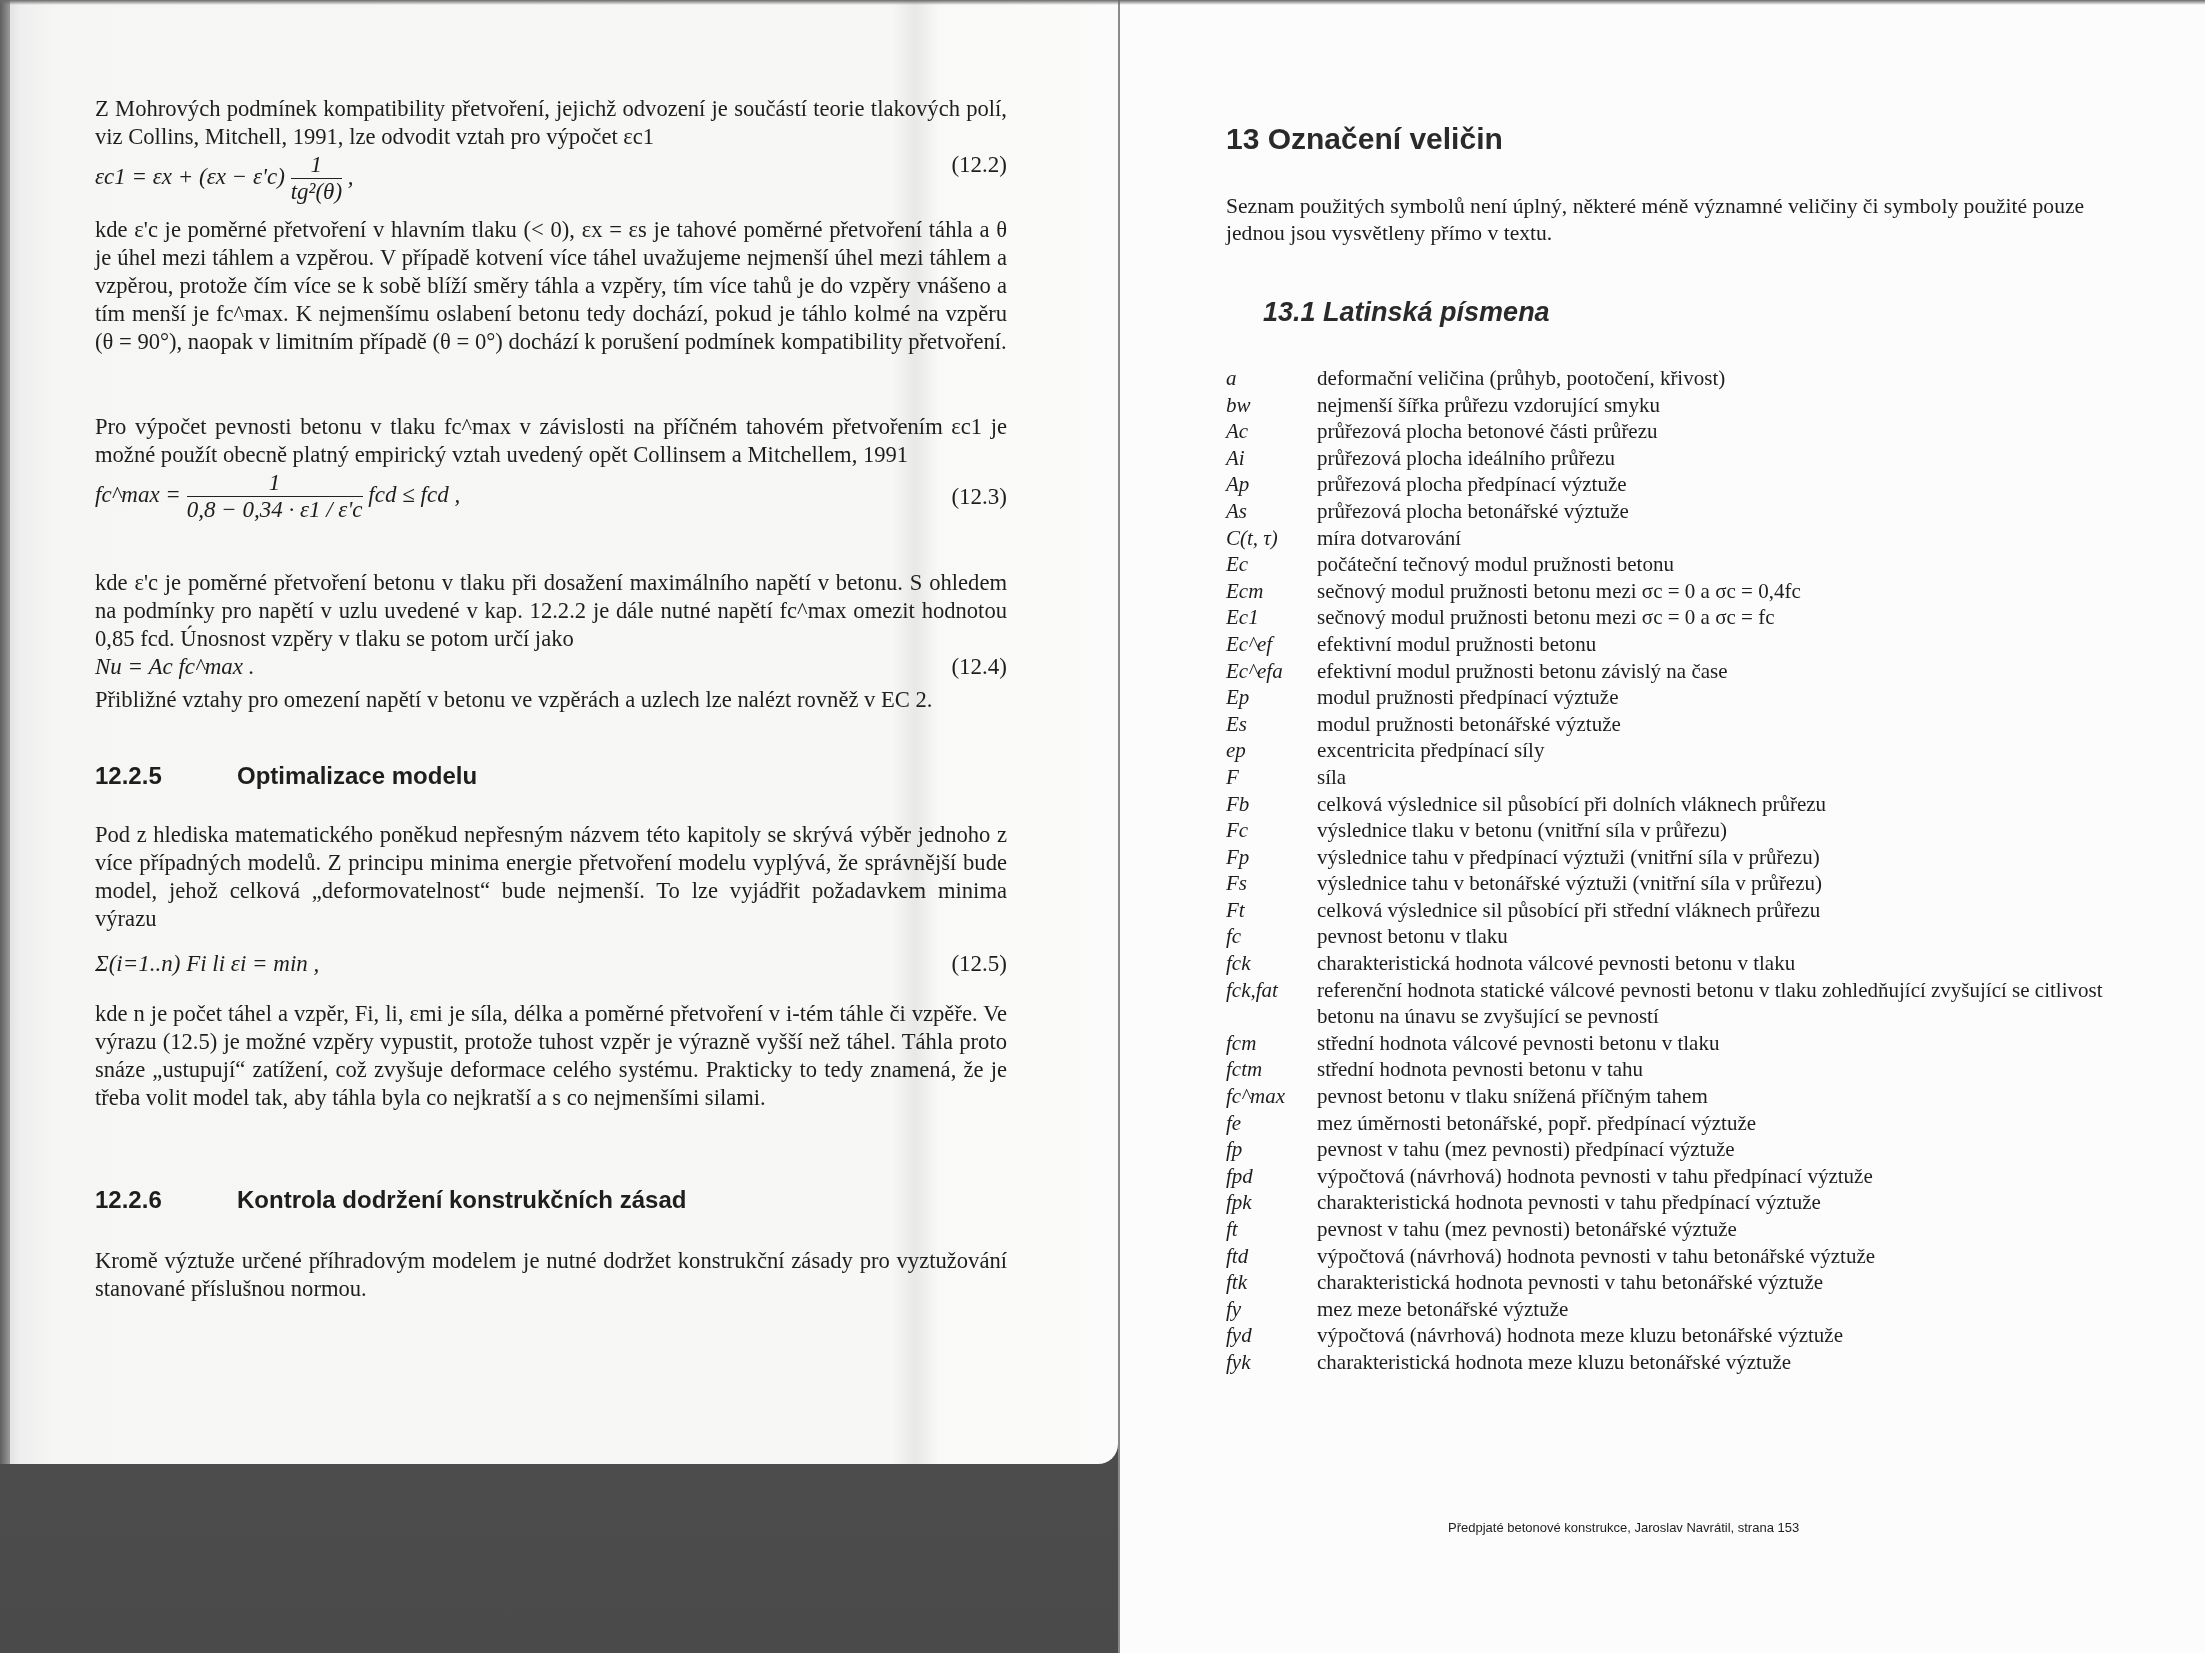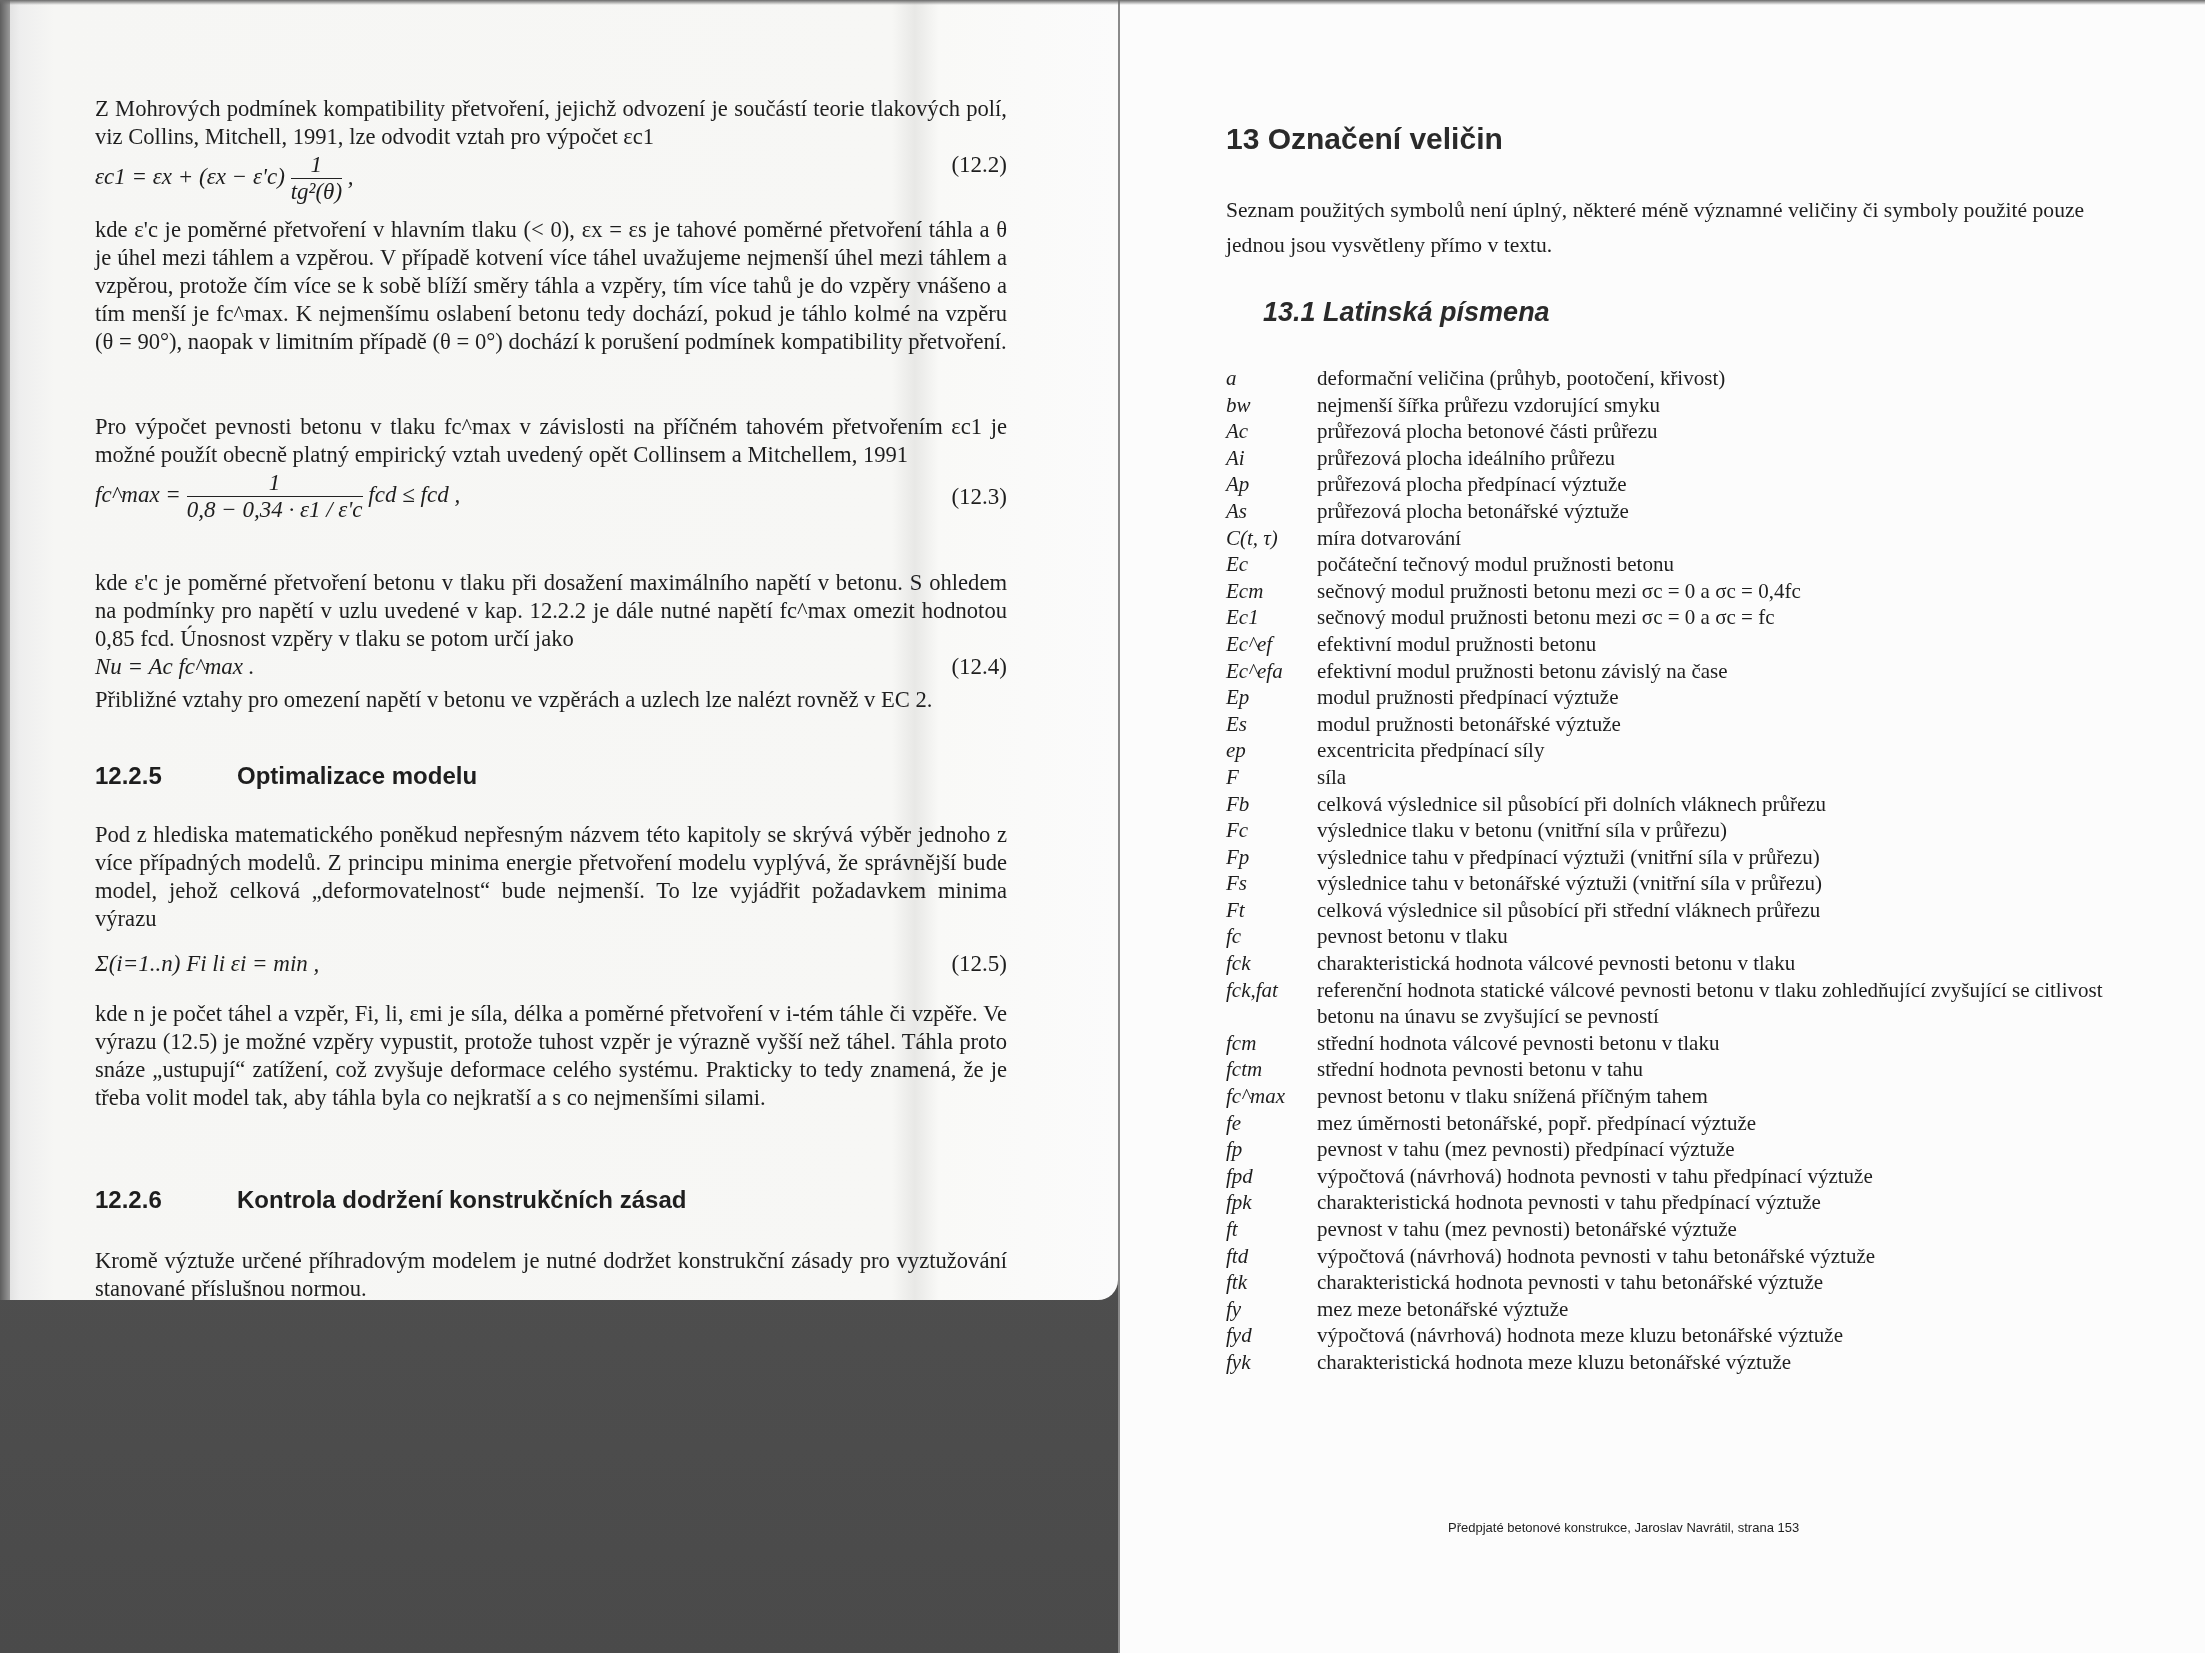--- a/index.html
+++ b/index.html
@@ -1,38 +1,38 @@
 <!DOCTYPE html>
 <html style="font-size:10.8px"><head>
 <meta charset="utf-8">
 <style>
   html, body { margin:0; padding:0; }
   body { width:2205px; height:1654px; position:relative; overflow:hidden; background:#3c3c3c; font-family:"Liberation Serif", serif; color:#1e1e1e; }
   .scan-bg { position:absolute; inset:0; background:linear-gradient(180deg,#5a5a5a 0%,#4a4a4a 100%); }
   .page { position:absolute; top:0; background:#f7f7f5; overflow:hidden; }
-  .page.left { left:0; width:1118px; height:1300px; border-bottom-right-radius:20px;
+  .page.left { left:0; width:1118px; height:1464px; border-bottom-right-radius:20px;
      background:linear-gradient(90deg,#d8d8d8 0px,#eeeeee 20px,#f6f6f4 54px,#f7f7f5 892px,#e8e8e6 915px,#f9f9f7 939px,#fbfbfb 1118px); }
   .page.right { left:1120px; width:1086px; height:1654px; background:#fcfcfc; }
   .gutter-line { position:absolute; left:1118px; top:0; width:2px; height:1654px; background:#8a8a8a; }
   .top-shadow { position:absolute; left:0; top:0; width:2205px; height:5.4px; background:linear-gradient(180deg,#6a6a6a,rgba(0,0,0,0)); }
   .binding-strip { position:absolute; left:0; top:0; width:9.5px; height:1654px; background:linear-gradient(90deg,#5e5e5e,#9a9a9a); }
 
   .p { position:absolute; font-size:22.6px; line-height:28px; text-align:justify; }
   .p.left-col { left:95px; width:912px; }
   .eq { position:absolute; left:95px; width:912px; font-size:23px; font-style:italic; }
   .eqno { position:absolute; right:0; top:0; font-style:normal; }
   .h2 { position:absolute; font-family:"Liberation Sans", sans-serif; font-weight:bold; font-size:24px; }
   .h2 .num { display:inline-block; width:142px; }
   .footer { position:absolute; font-family:"Liberation Sans", sans-serif; font-size:13px; }
   .frac { display:inline-block; vertical-align:middle; text-align:center; }
   .frac .top { display:block; border-bottom:1.4px solid #222; padding:0 4px; }
   .frac .bot { display:block; }
 
   .r-h1 { position:absolute; left:1226px; top:122px; font-family:"Liberation Sans", sans-serif; font-weight:bold; font-size:30px; color:#2a2a2a; }
-  .r-intro { position:absolute; left:1226px; top:193px; width:919px; font-size:21.6px; line-height:35px; }
+  .r-intro { position:absolute; left:1226px; top:193px; width:919px; font-size:21.6px; line-height:27px; }
   .r-h2 { position:absolute; left:1226px; top:297px; font-family:"Liberation Sans", sans-serif; font-weight:bold; font-style:italic; font-size:27px; color:#2a2a2a;margin-left:37px; }
   .sym-list { position:absolute; left:1226px; top:365px; width:932px; }
   .sym-row { display:flex; font-size:21px; line-height:26.6px; }
   .sym { width:91px; flex:0 0 91px; font-style:italic; }
   .desc { flex:1; }
 </style>
 </head>
 <body>
 
 <div class="scan-bg"></div>

